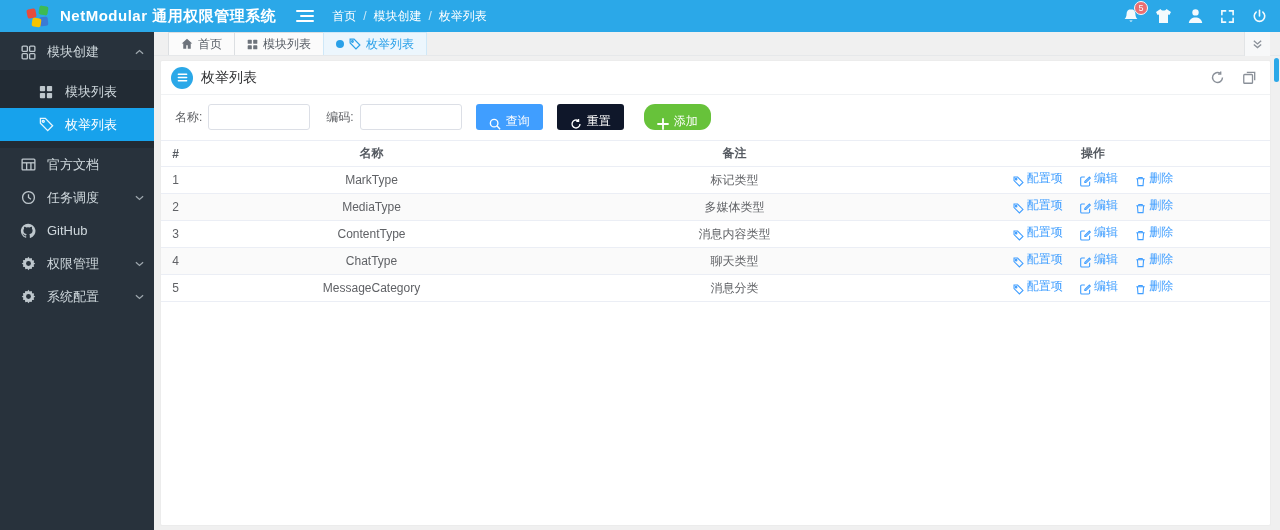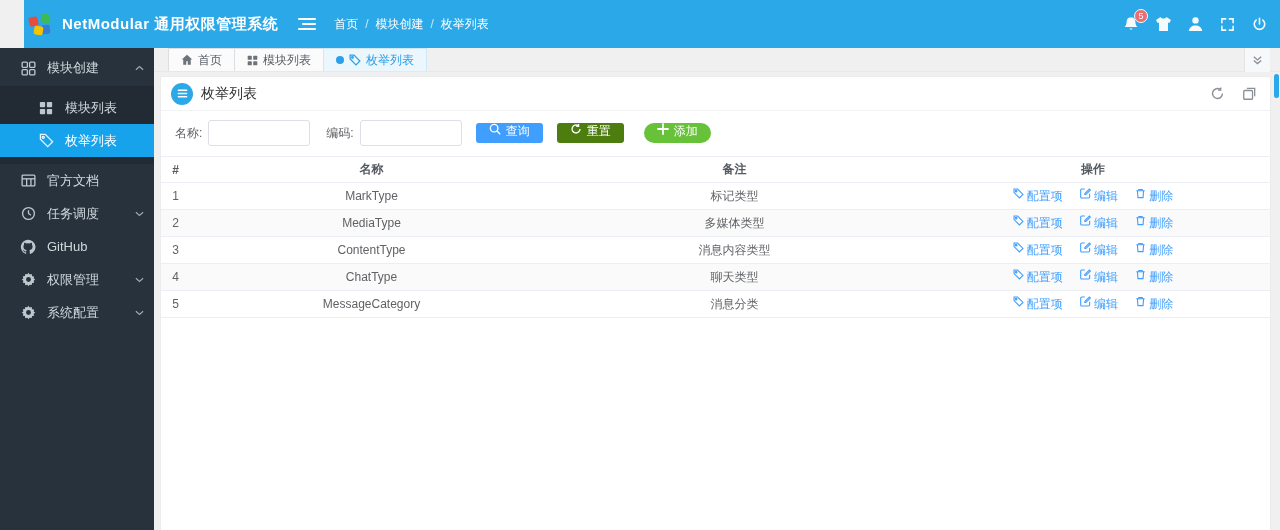--- a/index.html
+++ b/index.html
@@ -1,21 +1,21 @@
 <!DOCTYPE html>
 <html><head>
 <meta charset="utf-8">
 <style>
   * { margin:0; padding:0; box-sizing:border-box; }
   html,body { width:1280px; height:530px; overflow:hidden;
     font-family:"Liberation Sans","DejaVu Sans",sans-serif; background:#f0f0f0; }
 
   
-  .topbar { height:48px; background:#2ba8e8; display:flex; align-items:center;
-    color:#fff; padding:0 12px 0 4px; position:relative; z-index:5;margin-left:24px; }
+  .topbar { height:32px; background:#2ba8e8; display:flex; align-items:center;
+    color:#fff; padding:0 12px 0 26px; position:relative; z-index:5; }
   .logo { width:26px; height:26px; position:relative; flex:0 0 26px; margin-right:8px; }
   .logo i { position:absolute; width:9px; height:9px; border-radius:2px; display:block; }
   .logo .sq-red    { background:#e74c3c; left:1px;  top:6px;  transform:rotate(-12deg); }
   .logo .sq-green  { background:#3dba54; left:13px; top:3px;  transform:rotate(10deg); }
   .logo .sq-blue   { background:#3a7bd5; left:13px; top:14px; transform:rotate(-6deg); }
   .logo .sq-yellow { background:#f5c400; left:6px;  top:15px; transform:rotate(8deg); }
   .app-title { font-size:15px; font-weight:bold; letter-spacing:.5px; white-space:nowrap; }
   .hamburger { margin:0 18px 0 20px; cursor:pointer; display:flex; align-items:center; }
   .breadcrumb { font-size:12px; display:flex; align-items:center; gap:7px; white-space:nowrap; }
   .breadcrumb .sep { opacity:.75; }
@@ -78,37 +78,37 @@
   .card-header-spacer { flex:1; }
   .card-tool { width:22px; height:22px; display:flex; align-items:center; justify-content:center;
     color:#8a9099; cursor:pointer; margin-left:10px; }
 
   
   .toolbar { display:flex; align-items:center; padding:9px 10px 8px; gap:6px; }
   .tb-label { font-size:12px; color:#606266; margin-left:4px; }
   .tb-input { width:102px; height:26px; border:1px solid #dcdfe6; border-radius:3px;
     padding:0 8px; font-size:12px; color:#606266; outline:none; background:#fff; }
   .tb-input + .tb-label { margin-left:10px; }
-  .btn { height:20px; display:inline-flex; align-items:flex-start; gap:5px; padding:0 13px;
+  .btn { height:26px; display:inline-flex; align-items:flex-end; gap:5px; padding:0 13px;
     border:none; border-radius:3px; color:#fff; font-size:12px; cursor:pointer; margin-left:8px;
     font-family:inherit; }
   .btn-primary { background:#409eff; }
-  .btn-info { background:#4d7c0f; }
+  .btn-info { background:#0f172a; }
   .btn-success { background:#67c23a; margin-left:14px;border-radius:11px; }
   .btn svg { display:block; }
 
   
   .grid { width:100%; border-collapse:collapse; font-size:12px; table-layout:fixed;
     border-top:1px solid #ebeef5; margin-top:2px; }
   .grid th { height:26px; font-weight:bold; color:#555a61; text-align:center;
     border-bottom:1px solid #ebeef5; background:#fff; }
   .grid td { height:27px; color:#606266; text-align:center;
     border-bottom:1px solid #ebeef5; white-space:nowrap; overflow:hidden; }
   .grid tr.stripe td { background:#fafafa; }
-  .op { color:#409eff; text-decoration:none; display:inline-flex; align-items:flex-start;
+  .op { color:#409eff; text-decoration:none; display:inline-flex; align-items:flex-end;
     gap:3px; margin:0 7px; cursor:pointer; }
   .op svg { display:block; }
 </style>
 </head>
 <body>
 
 <div class="topbar">
   <div class="logo">
     <i class="sq-red"></i>
       <i class="sq-green"></i>

